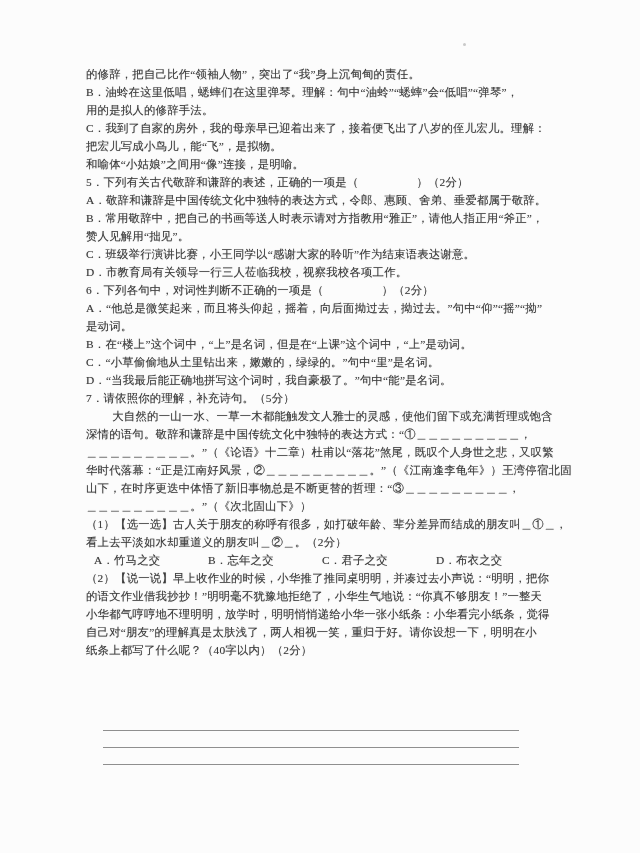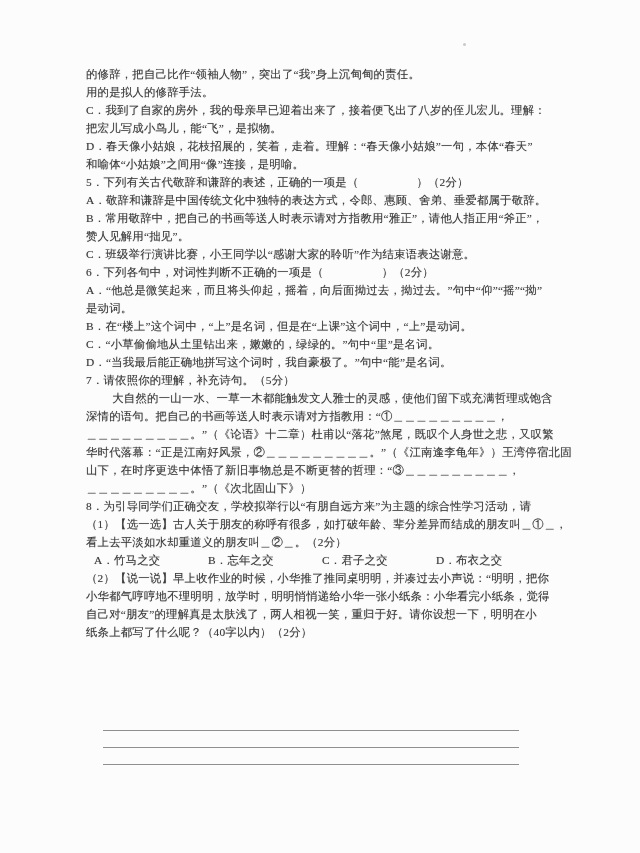--- a/index.html
+++ b/index.html
@@ -37,53 +37,54 @@
     background:#c9c9c9;border-radius:50%;
   }
 </style>
 </head>
 <body>
 
 <div class="page">
   <div class="dot"></div>
   <div class="content" id="content">
       <div class="line">的修辞，把自己比作“领袖人物”，突出了“我”身上沉甸甸的责任。</div>
+      <div class="line">B．油蛉在这里低唱，蟋蟀们在这里弹琴。理解：句中“油蛉”“蟋蟀”会“低唱”“弹琴”，</div>
       <div class="line">用的是拟人的修辞手法。</div>
       <div class="line">C．我到了自家的房外，我的母亲早已迎着出来了，接着便飞出了八岁的侄儿宏儿。理解：</div>
       <div class="line">把宏儿写成小鸟儿，能“飞”，是拟物。</div>
-      <div class="line">D．春天像小姑娘，花枝招展的，笑着，走着。理解：“春天像小姑娘”一句，本体“春天”</div>
       <div class="line">和喻体“小姑娘”之间用“像”连接，是明喻。</div>
       <div class="line">5．下列有关古代敬辞和谦辞的表述，正确的一项是（　　　　　）（2分）</div>
       <div class="line">A．敬辞和谦辞是中国传统文化中独特的表达方式，令郎、惠顾、舍弟、垂爱都属于敬辞。</div>
       <div class="line">B．常用敬辞中，把自己的书画等送人时表示请对方指教用“雅正”，请他人指正用“斧正”，</div>
       <div class="line">赞人见解用“拙见”。</div>
       <div class="line">C．班级举行演讲比赛，小王同学以“感谢大家的聆听”作为结束语表达谢意。</div>
+      <div class="line">D．市教育局有关领导一行三人莅临我校，视察我校各项工作。</div>
       <div class="line">6．下列各句中，对词性判断不正确的一项是（　　　　　）（2分）</div>
       <div class="line">A．“他总是微笑起来，而且将头仰起，摇着，向后面拗过去，拗过去。”句中“仰”“摇”“拗”</div>
       <div class="line">是动词。</div>
       <div class="line">B．在“楼上”这个词中，“上”是名词，但是在“上课”这个词中，“上”是动词。</div>
       <div class="line">C．“小草偷偷地从土里钻出来，嫩嫩的，绿绿的。”句中“里”是名词。</div>
       <div class="line">D．“当我最后能正确地拼写这个词时，我自豪极了。”句中“能”是名词。</div>
       <div class="line">7．请依照你的理解，补充诗句。（5分）</div>
       <div class="line indent">大自然的一山一水、一草一木都能触发文人雅士的灵感，使他们留下或充满哲理或饱含</div>
-      <div class="line">深情的语句。把自己的书画等送人时表示请对方指教用：“①＿＿＿＿＿＿＿＿＿，</div>
+      <div class="line">深情的语句。敬辞和谦辞是中国传统文化中独特的表达方式：“①＿＿＿＿＿＿＿＿＿，</div>
       <div class="line">＿＿＿＿＿＿＿＿＿。”（《论语》十二章）杜甫以“落花”煞尾，既叹个人身世之悲，又叹繁</div>
       <div class="line">华时代落幕：“正是江南好风景，②＿＿＿＿＿＿＿＿＿。”（《江南逢李龟年》）王湾停宿北固</div>
       <div class="line">山下，在时序更迭中体悟了新旧事物总是不断更替的哲理：“③＿＿＿＿＿＿＿＿＿，</div>
       <div class="line">＿＿＿＿＿＿＿＿＿。”（《次北固山下》）</div>
-      <div class="line">8．为引导同学们正确交友，学校拟举行以“有朋自远方来”为主题的综合性学习活动，请</div>
       <div class="line">（1）【选一选】古人关于朋友的称呼有很多，如打破年龄、辈分差异而结成的朋友叫＿①＿，</div>
       <div class="line">看上去平淡如水却重道义的朋友叫＿②＿。（2分）</div>
       <div class="line options">
         <span class="opt">A．竹马之交</span>
         <span class="opt">B．忘年之交</span>
         <span class="opt">C．君子之交</span>
         <span class="opt">D．布衣之交</span>
       </div>
       <div class="line">（2）【说一说】早上收作业的时候，小华推了推同桌明明，并凑过去小声说：“明明，把你</div>
+      <div class="line">的语文作业借我抄抄！”明明毫不犹豫地拒绝了，小华生气地说：“你真不够朋友！”一整天</div>
       <div class="line">小华都气哼哼地不理明明，放学时，明明悄悄递给小华一张小纸条：小华看完小纸条，觉得</div>
       <div class="line">自己对“朋友”的理解真是太肤浅了，两人相视一笑，重归于好。请你设想一下，明明在小</div>
       <div class="line">纸条上都写了什么呢？（40字以内）（2分）</div>
     </div>
   <div class="answers" id="answers">
       <div class="answer-line"></div>
       <div class="answer-line"></div>
       <div class="answer-line"></div>
     </div>
 </div>

